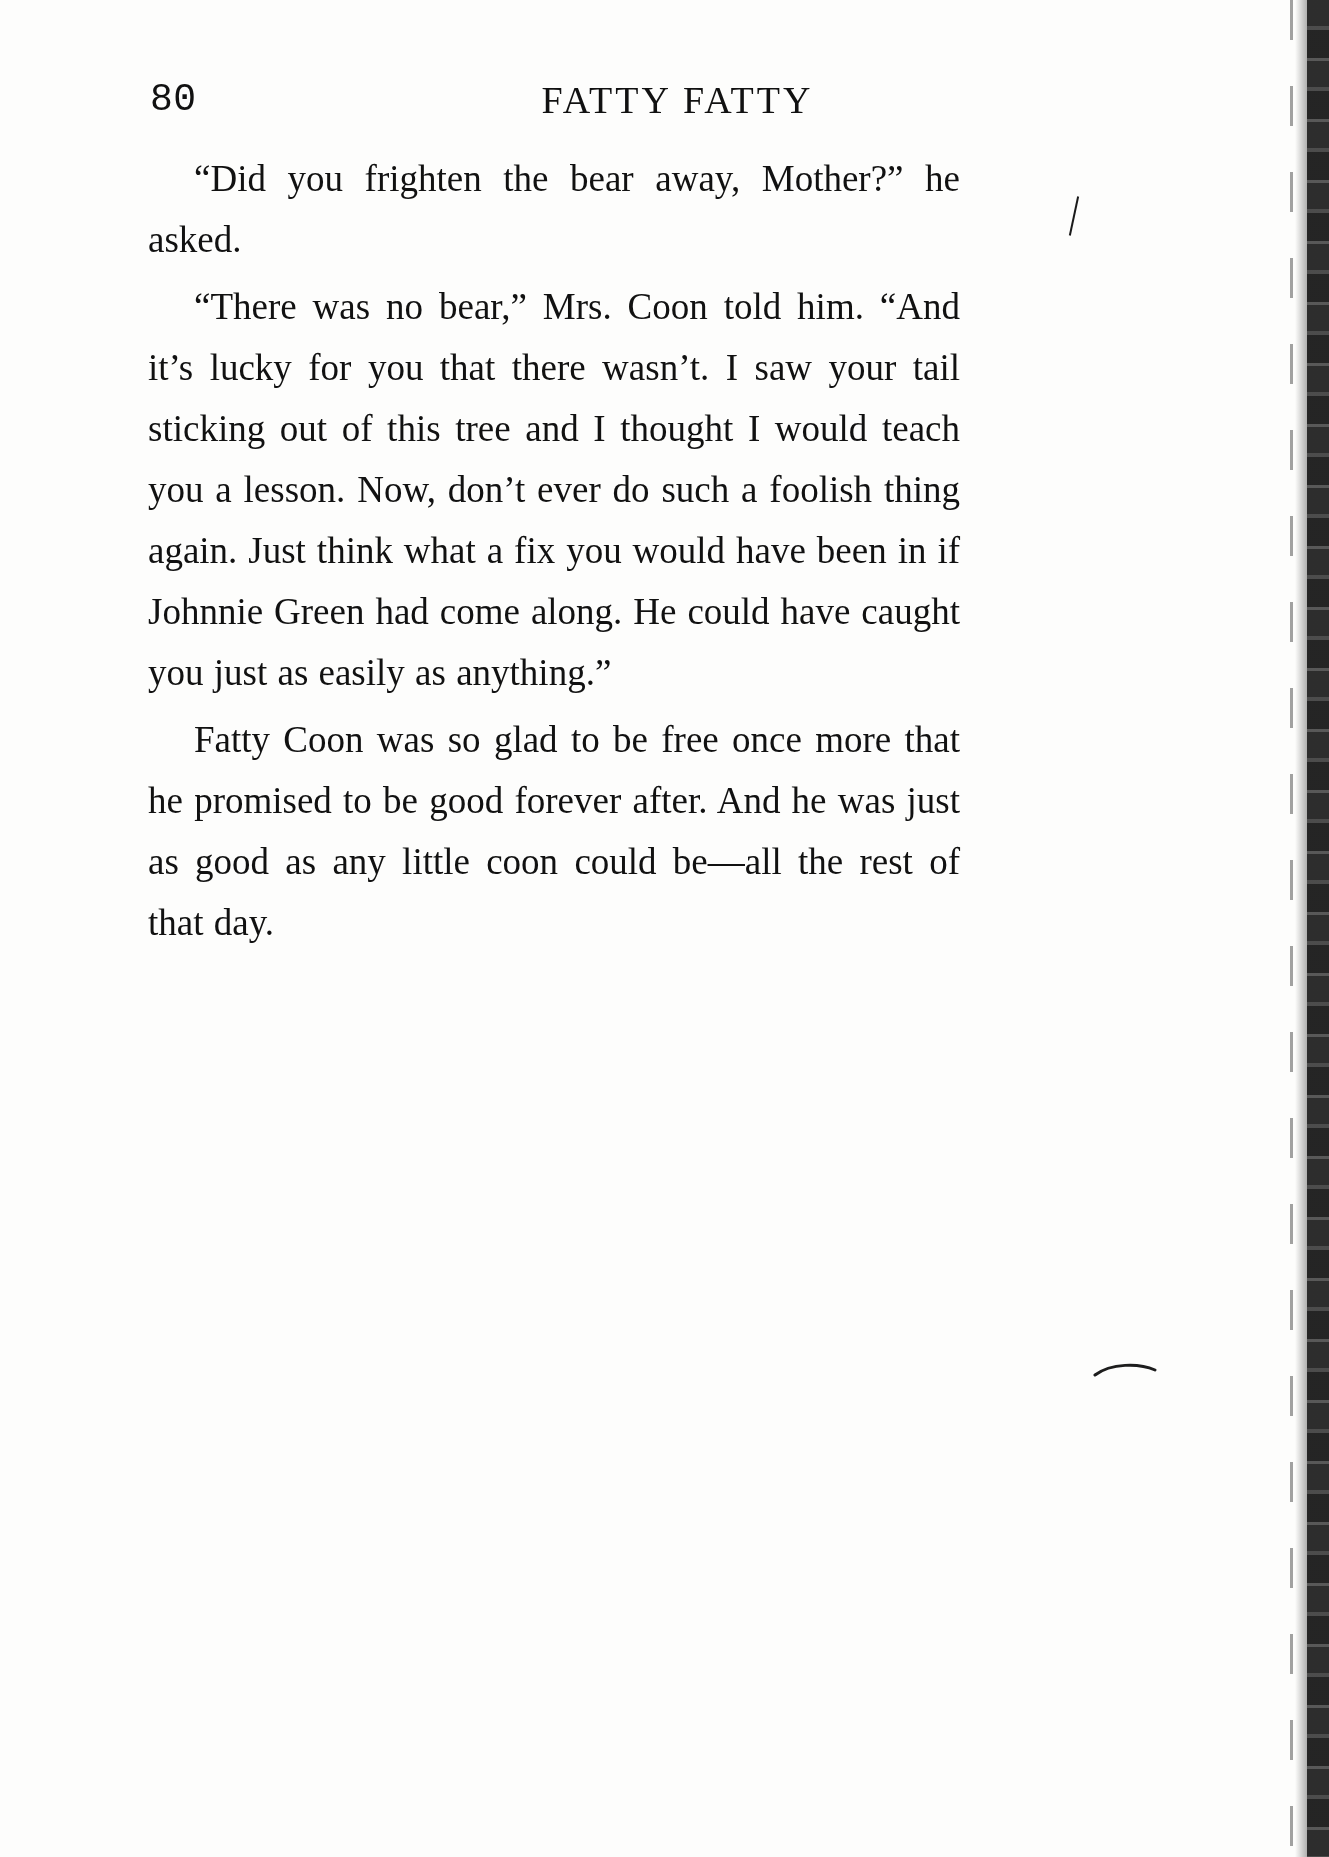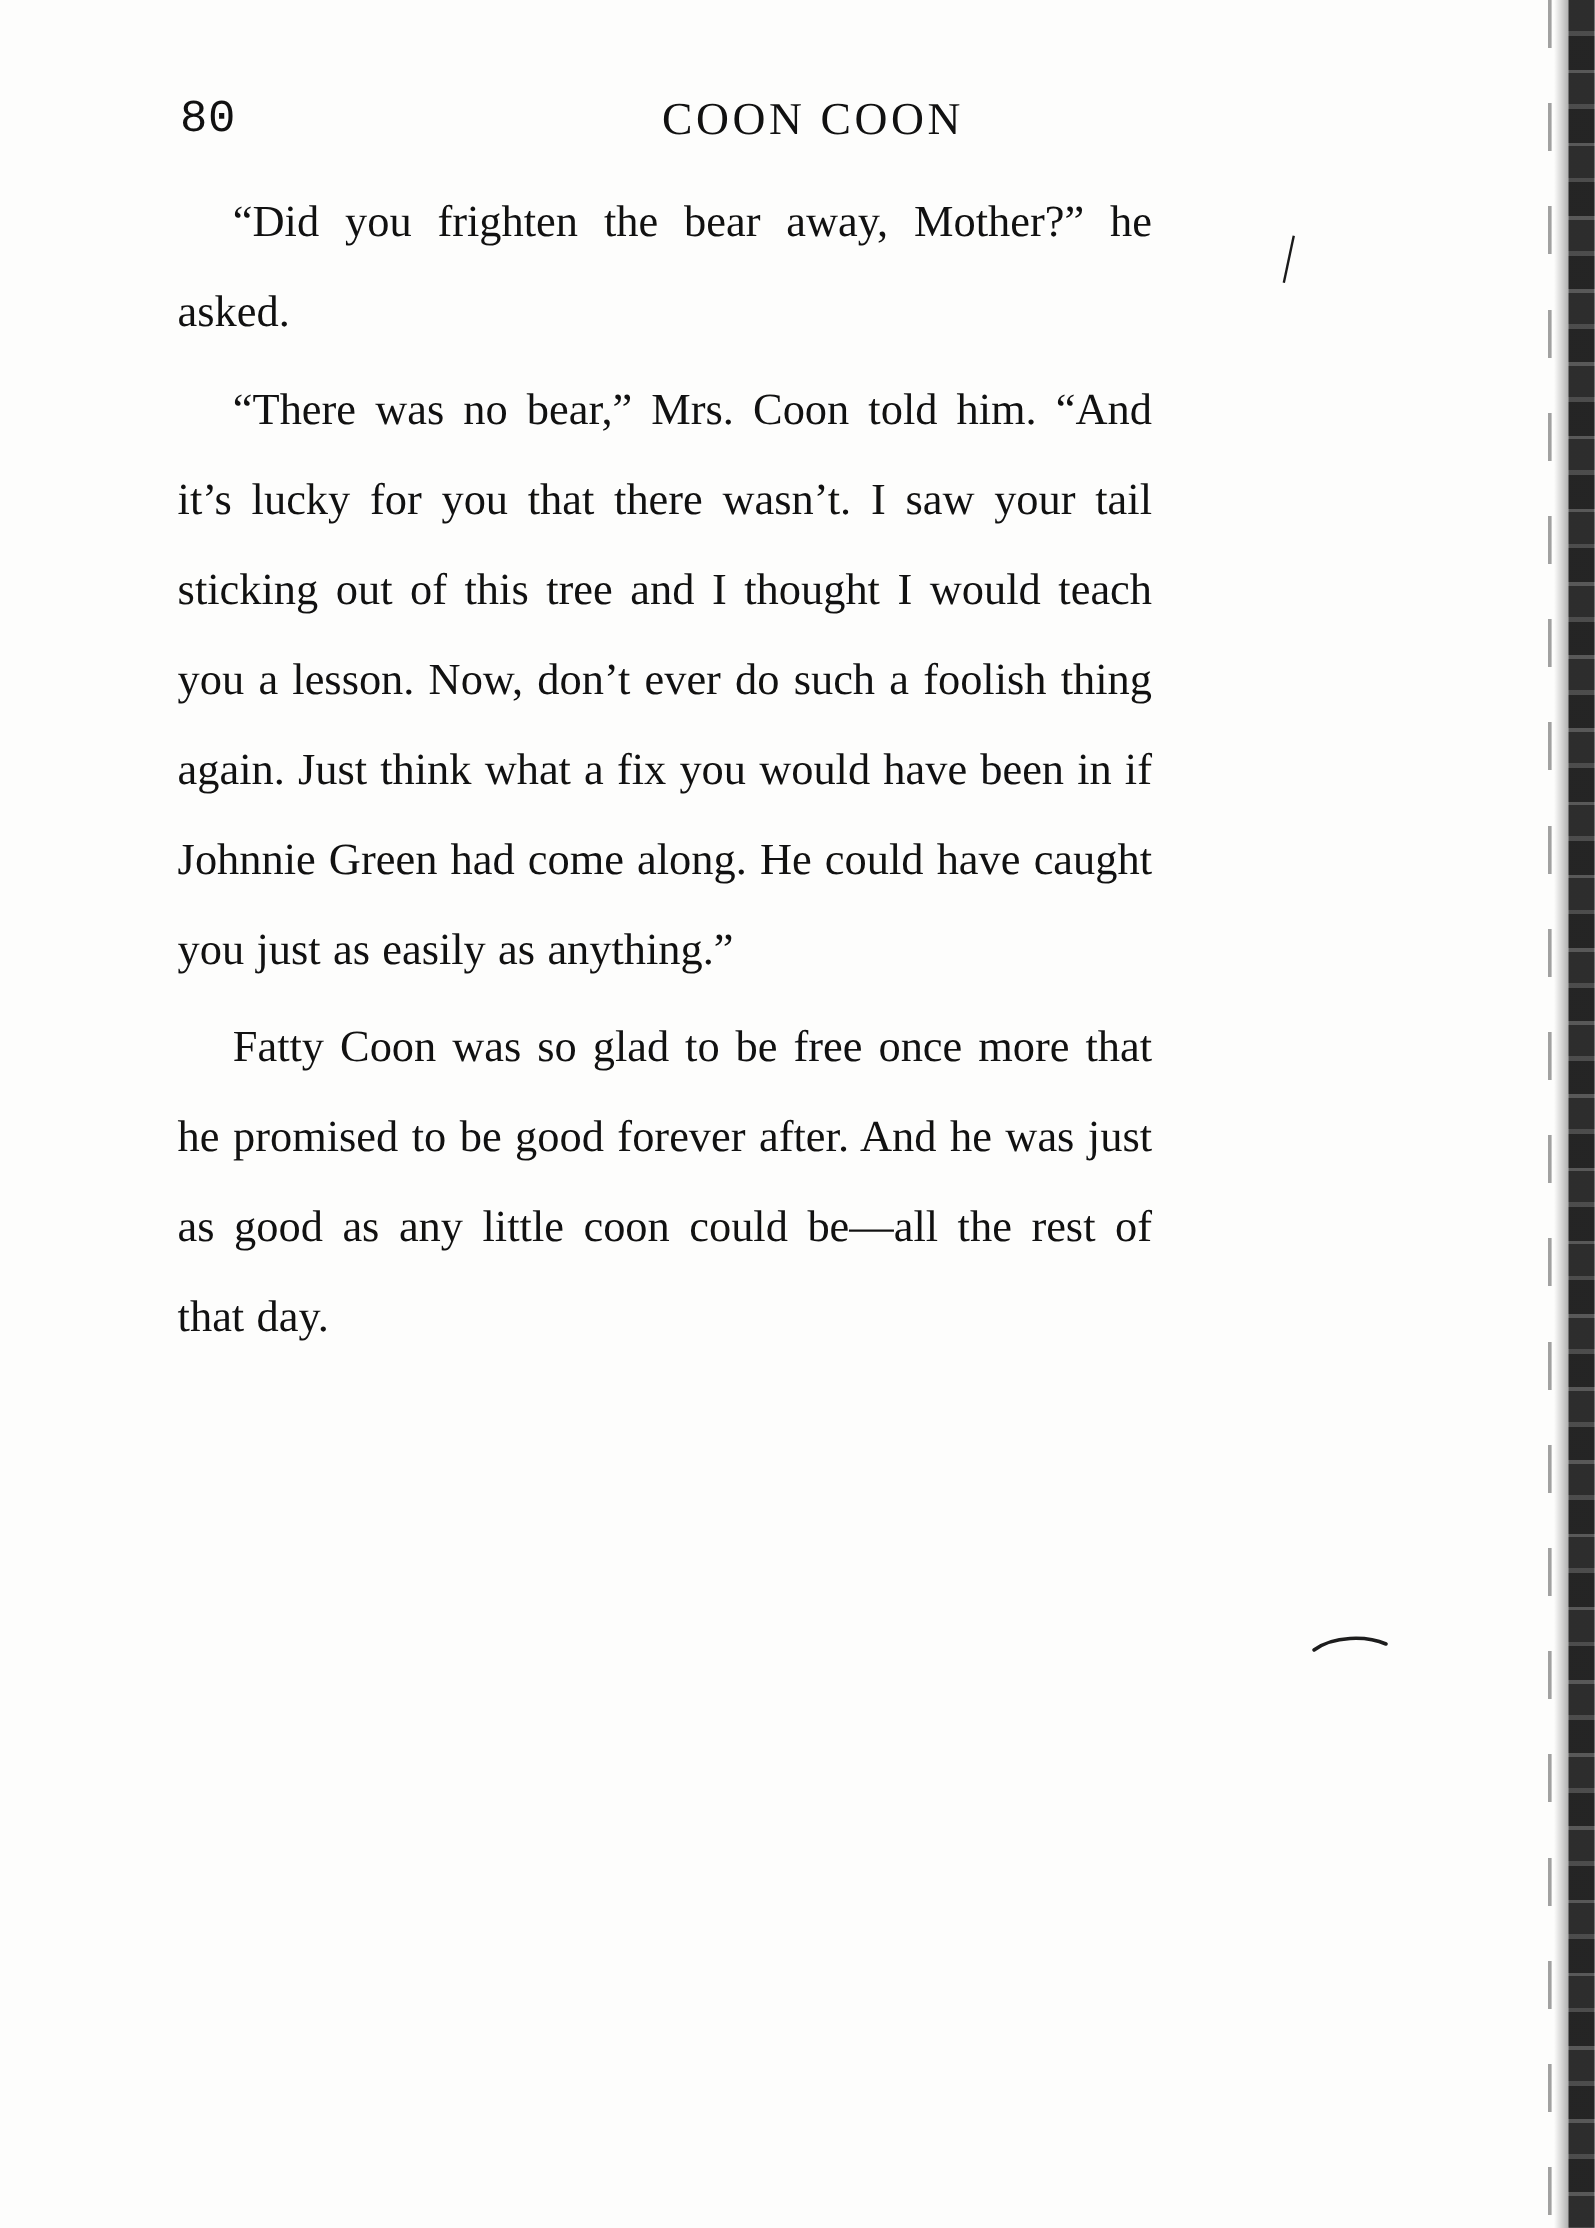--- a/index.html
+++ b/index.html
@@ -95,21 +95,21 @@
     position: absolute;
     top: 148px;
     left: 148px;
     width: 812px;
   }
   .para {
     margin: 0 0 6px 0;
     text-align: justify;
     text-justify: inter-word;
     font-size: 37px;
-    line-height: 75px;
+    line-height: 61px;
     text-indent: 46px;
     word-spacing: 1px;
   }
   .para:last-child {
     margin-bottom: 14px;
   }
   .para.tail-fade {
     
   }
 
@@ -144,21 +144,21 @@
   }
   .curve-mark svg { display: block; }
 </style>
 </head>
 <body>
 
 <div class="page">
 
   <div class="header">
     <span class="folio">80</span>
-    <span class="running-title">COON COON</span>
+    <span class="running-title">FATTY FATTY</span>
   </div>
 
   <div class="column">
     <p class="para">“Did you frighten the bear away, Mother?” he asked.</p>
     <p class="para">“There was no bear,” Mrs. Coon told him. “And it’s lucky for you that there wasn’t. I saw your tail sticking out of this tree and I thought I would teach you a lesson. Now, don’t ever do such a foolish thing again. Just think what a fix you would have been in if Johnnie Green had come along. He could have caught you just as easily as anything.”</p>
     <p class="para tail-fade">Fatty Coon was so glad to be free once more that he promised to be good forever after. And he was just as good as any little coon could be—all the rest of that day.</p>
   </div>
 
   <div class="pen-mark"></div>
 

